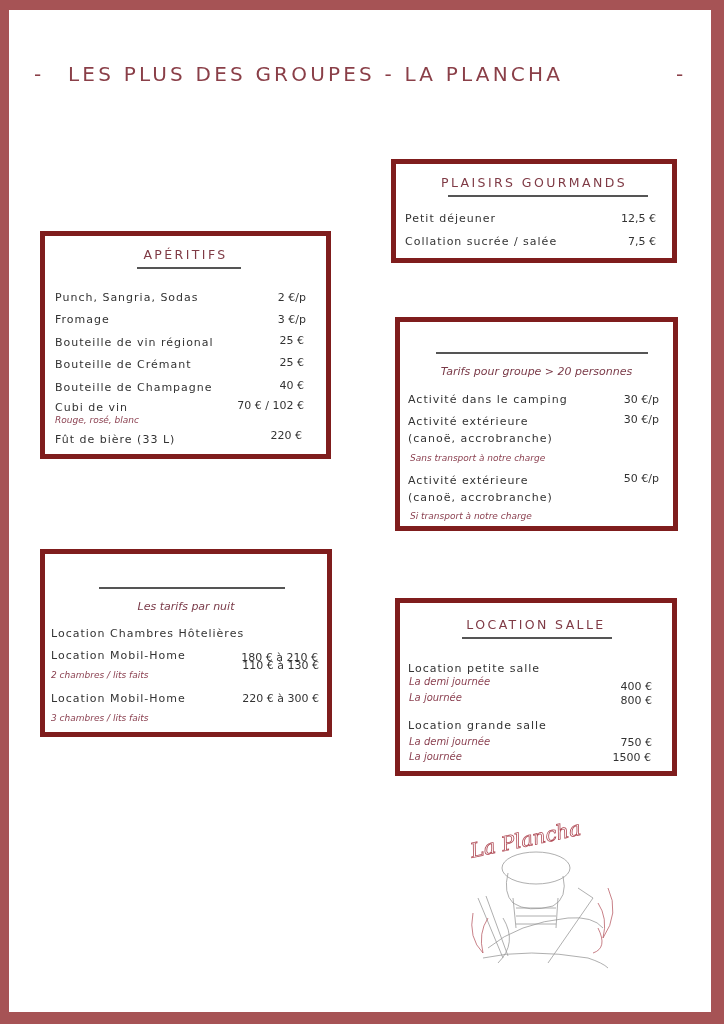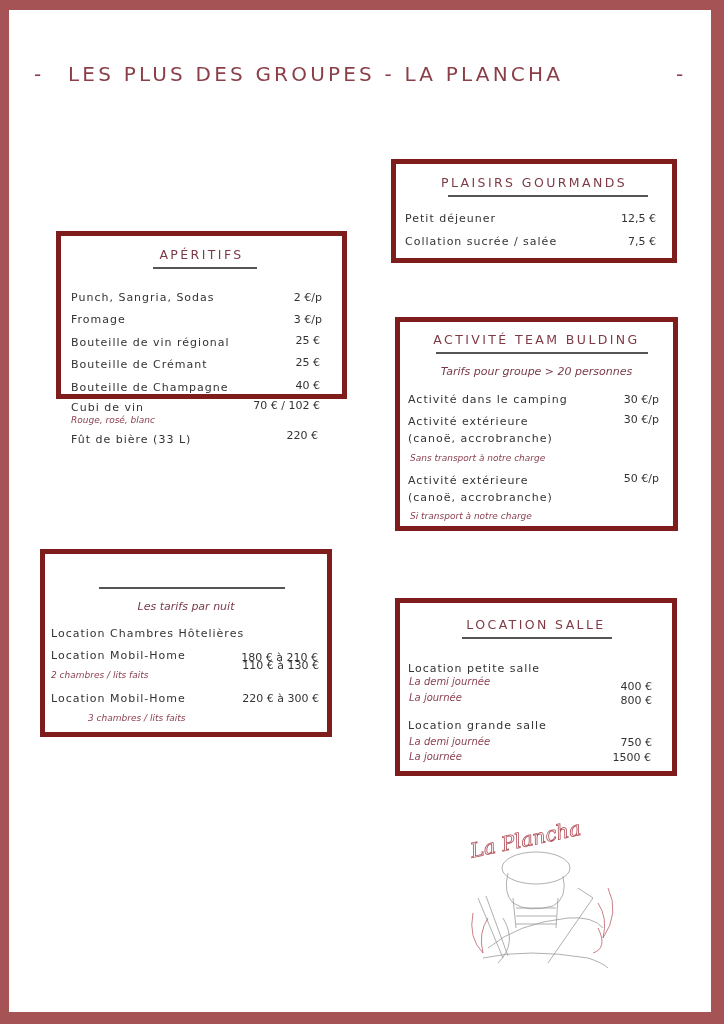--- a/index.html
+++ b/index.html
@@ -59,21 +59,21 @@
 
 <div class="box" style="left:391px; top:159px; width:286px; height:104px;">
   <div class="box-title" style="top:11px;">PLAISIRS GOURMANDS</div>
   <div class="box-rule" style="left:52px; width:200px; top:31px;"></div>
   <div class="row-label" style="left:9px; top:48px;">Petit déjeuner</div>
   <div class="row-price" style="right:16px; top:48px;">12,5 €</div>
   <div class="row-label" style="left:9px; top:71px;">Collation sucrée / salée</div>
   <div class="row-price" style="right:16px; top:71px;">7,5 €</div>
 </div>
 
-<div class="box" style="left:56px; top:231px; width:291px; height:168px;">
+<div class="box" style="left:40px; top:231px; width:291px; height:228px;">
   <div class="box-title" style="top:11px;">APÉRITIFS</div>
   <div class="box-rule" style="left:92px; width:104px; top:31px;"></div>
 
   <div class="row-label" style="left:10px; top:55px;">Punch, Sangria, Sodas</div>
   <div class="row-price" style="right:20px; top:55px;">2 €/p</div>
 
   <div class="row-label" style="left:10px; top:77px;">Fromage</div>
   <div class="row-price" style="right:20px; top:77px;">3 €/p</div>
 
   <div class="row-label" style="left:10px; top:100px;">Bouteille de vin régional</div>
@@ -87,21 +87,20 @@
 
   <div class="row-label" style="left:10px; top:165px;">Cubi de vin</div>
   <div class="row-price" style="right:22px; top:163px;">70 € / 102 €</div>
   <div class="note" style="left:10px; top:179px;">Rouge, rosé, blanc</div>
 
   <div class="row-label" style="left:10px; top:197px;">Fût de bière (33 L)</div>
   <div class="row-price" style="right:24px; top:193px;">220 €</div>
 </div>
 
 <div class="box" style="left:395px; top:317px; width:283px; height:214px;">
-  <div class="box-title" style="top:10px;">ACTIVITÉ TEAM BULDING</div>
   <div class="box-rule" style="left:36px; width:212px; top:30px;"></div>
   <div class="subtitle" style="top:43px;">Tarifs pour groupe &gt; 20 personnes</div>
 
   <div class="row-label" style="left:8px; top:71px;">Activité dans le camping</div>
   <div class="row-price" style="right:14px; top:71px;">30 €/p</div>
 
   <div class="row-label" style="left:8px; top:93px;">Activité extérieure</div>
   <div class="row-label" style="left:8px; top:110px;">(canoë, accrobranche)</div>
   <div class="row-price" style="right:14px; top:91px;">30 €/p</div>
   <div class="note" style="left:10px; top:131px;">Sans transport à notre charge</div>
@@ -118,21 +117,21 @@
 
   <div class="row-label" style="left:6px; top:73px;">Location Chambres Hôtelières</div>
   <div class="row-price" style="right:8px; top:73px;margin-top:32px;">110 € à 130 €</div>
 
   <div class="row-label" style="left:6px; top:95px;">Location Mobil-Home</div>
   <div class="row-price" style="right:9px; top:97px;">180 € à 210 €</div>
   <div class="note" style="left:6px; top:116px;">2 chambres / lits faits</div>
 
   <div class="row-label" style="left:6px; top:138px;">Location Mobil-Home</div>
   <div class="row-price" style="right:8px; top:138px;">220 € à 300 €</div>
-  <div class="note" style="left:6px; top:159px;margin-left:37px;">3 chambres / lits faits</div>
+  <div class="note" style="left:6px; top:159px;">3 chambres / lits faits</div>
 </div>
 
 <div class="box" style="left:395px; top:598px; width:282px; height:178px;">
   <div class="box-title" style="top:14px;">LOCATION SALLE</div>
   <div class="box-rule" style="left:62px; width:150px; top:34px;"></div>
 
   <div class="row-label" style="left:8px; top:59px;">Location petite salle</div>
   <div class="note-lg" style="left:9px; top:73px;">La demi journée</div>
   <div class="row-price" style="right:20px; top:77px;margin-left:28px;">400 €</div>
   <div class="note-lg" style="left:9px; top:89px;">La journée</div>

